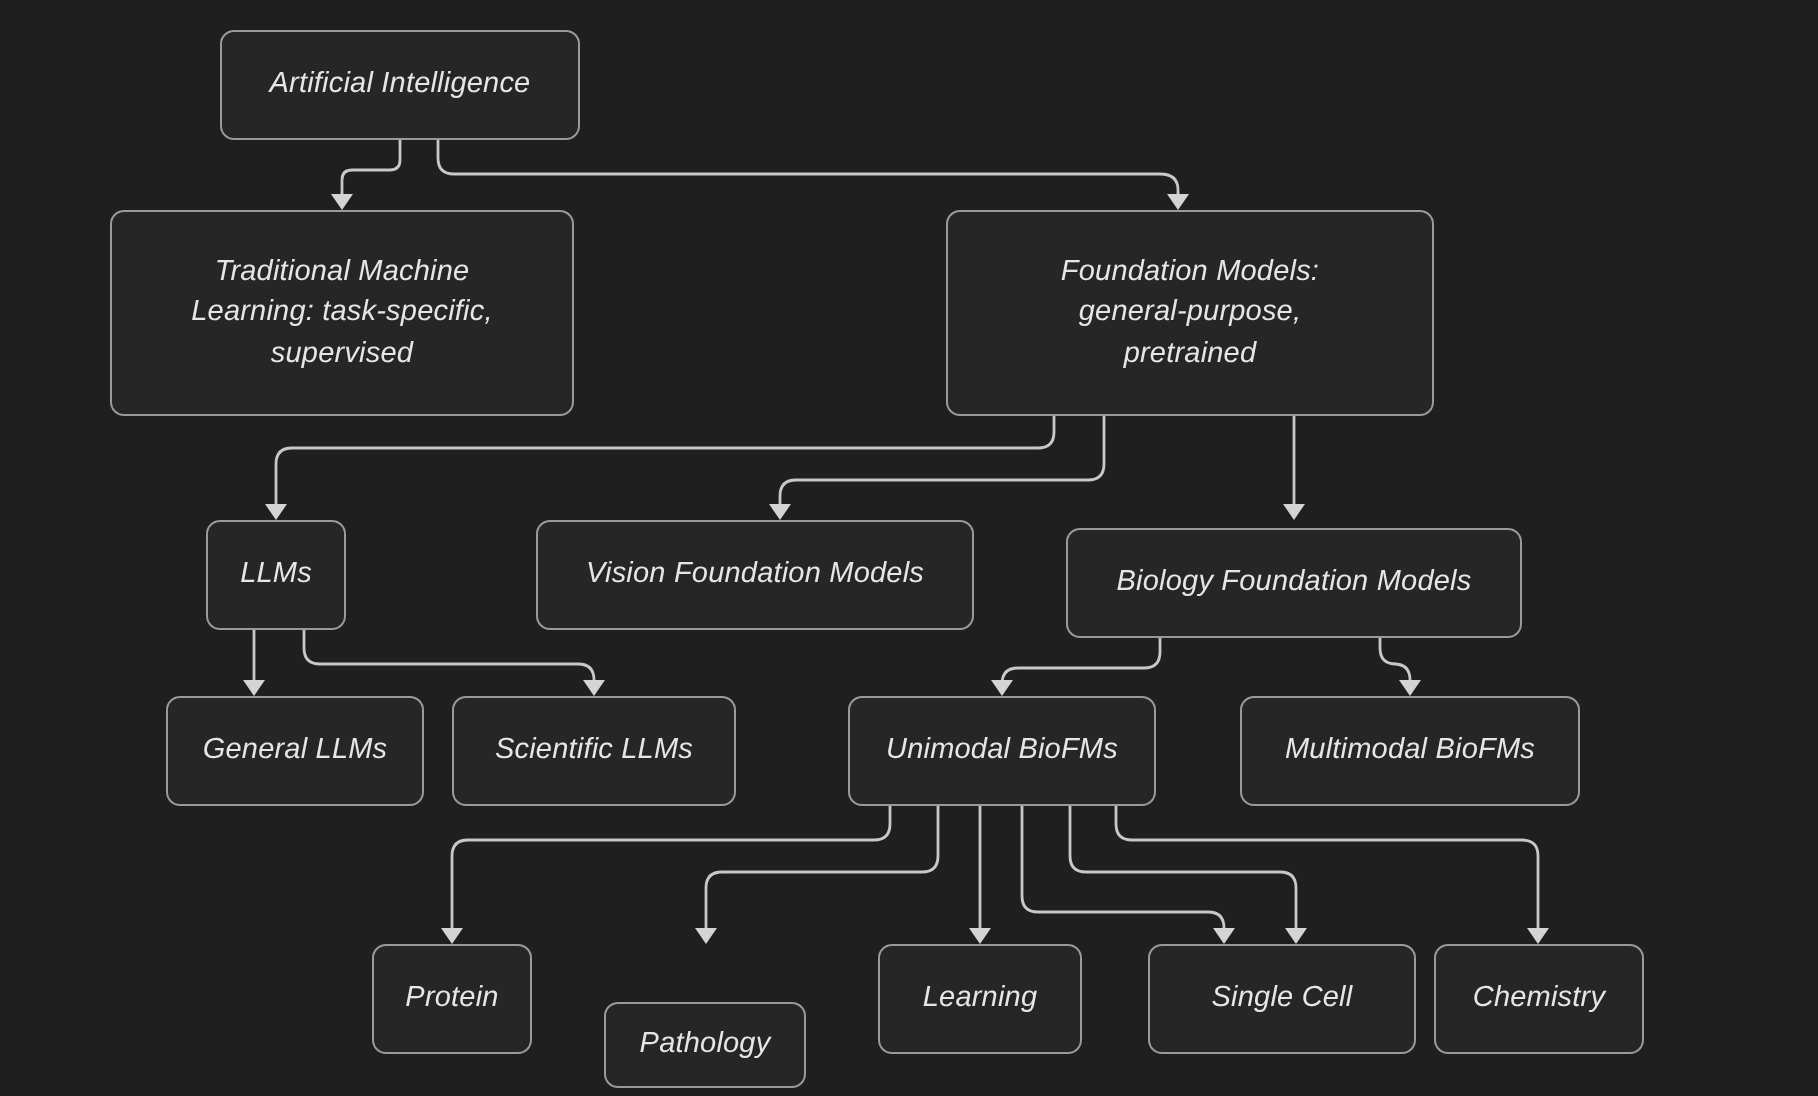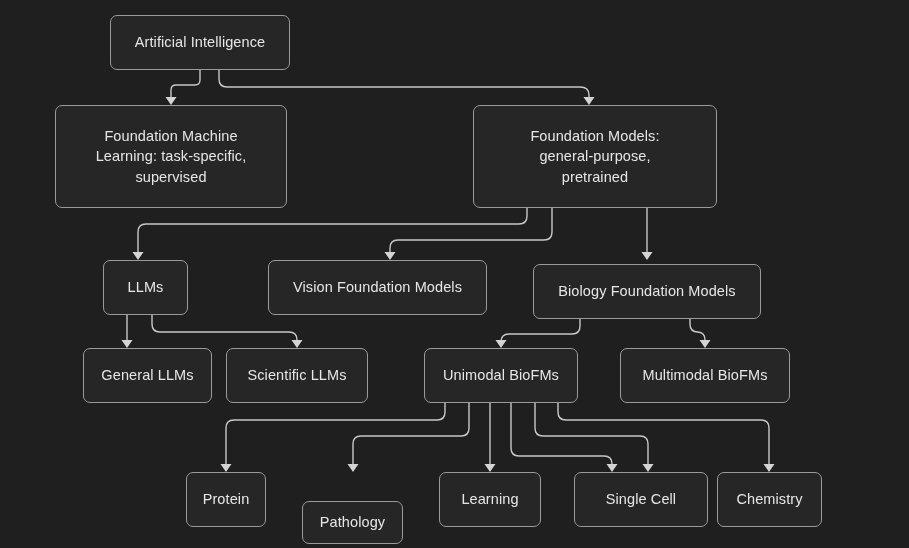--- a/index.html
+++ b/index.html
@@ -48,20 +48,21 @@
     color: #e6e6e6;
     font-size: 14.5px;
     line-height: 1.42;
     letter-spacing: 0.1px;
     display: flex;
     align-items: center;
     justify-content: center;
     text-align: center;
     padding: 4px 10px;
     white-space: pre-line;
+    font-style: italic;
   }
 </style>
 </head>
 <body>
 
 <div id="diagram-root">
 
   <svg id="edge-layer" viewBox="0 0 909 548" width="909" height="548" xmlns="http://www.w3.org/2000/svg">
       <path class="edge-path" d="M 200 70 L 200 80 Q 200 85 195 85 L 176 85 Q 171 85 171 90 L 171 97"></path>
       <path class="edge-path" d="M 219 70 L 219 79 Q 219 87 227 87 L 580 87 Q 589 87 589 95 L 589 97"></path>
@@ -90,27 +91,27 @@
       <path class="edge-arrow" d="M 220.5 464 L 231.5 464 L 226 472 Z"></path>
       <path class="edge-arrow" d="M 347.5 464 L 358.5 464 L 353 472 Z"></path>
       <path class="edge-arrow" d="M 484.5 464 L 495.5 464 L 490 472 Z"></path>
       <path class="edge-arrow" d="M 606.5 464 L 617.5 464 L 612 472 Z"></path>
       <path class="edge-arrow" d="M 642.5 464 L 653.5 464 L 648 472 Z"></path>
       <path class="edge-arrow" d="M 763.5 464 L 774.5 464 L 769 472 Z"></path>
     </svg>
 
   <div id="node-layer">
       <div class="node" style="left: 110px; top: 15px; width: 180px; height: 55px;">Artificial Intelligence</div>
-      <div class="node" style="left: 55px; top: 105px; width: 232px; height: 103px;">Foundation Machine
+      <div class="node" style="left: 55px; top: 105px; width: 232px; height: 103px;">Traditional Machine
 Learning: task-specific,
 supervised</div>
       <div class="node" style="left: 473px; top: 105px; width: 244px; height: 103px;">Foundation Models:
 general-purpose,
 pretrained</div>
-      <div class="node" style="left: 103px; top: 260px; width: 85px; height: 55px;">LLMs</div>
+      <div class="node" style="left: 103px; top: 260px; width: 70px; height: 55px;">LLMs</div>
       <div class="node" style="left: 268px; top: 260px; width: 219px; height: 55px;">Vision Foundation Models</div>
       <div class="node" style="left: 533px; top: 264px; width: 228px; height: 55px;">Biology Foundation Models</div>
       <div class="node" style="left: 62px; top: 348px; width: 129px; height: 55px; margin-left: 21px;">General LLMs</div>
       <div class="node" style="left: 226px; top: 348px; width: 142px; height: 55px;">Scientific LLMs</div>
       <div class="node" style="left: 424px; top: 348px; width: 154px; height: 55px;">Unimodal BioFMs</div>
       <div class="node" style="left: 620px; top: 348px; width: 170px; height: 55px;">Multimodal BioFMs</div>
       <div class="node" style="left: 186px; top: 472px; width: 80px; height: 55px;">Protein</div>
       <div class="node" style="left: 302px; top: 476px; width: 101px; height: 43px; margin-top: 25px;">Pathology</div>
       <div class="node" style="left: 439px; top: 472px; width: 102px; height: 55px;">Learning</div>
       <div class="node" style="left: 574px; top: 472px; width: 134px; height: 55px;">Single Cell</div>

